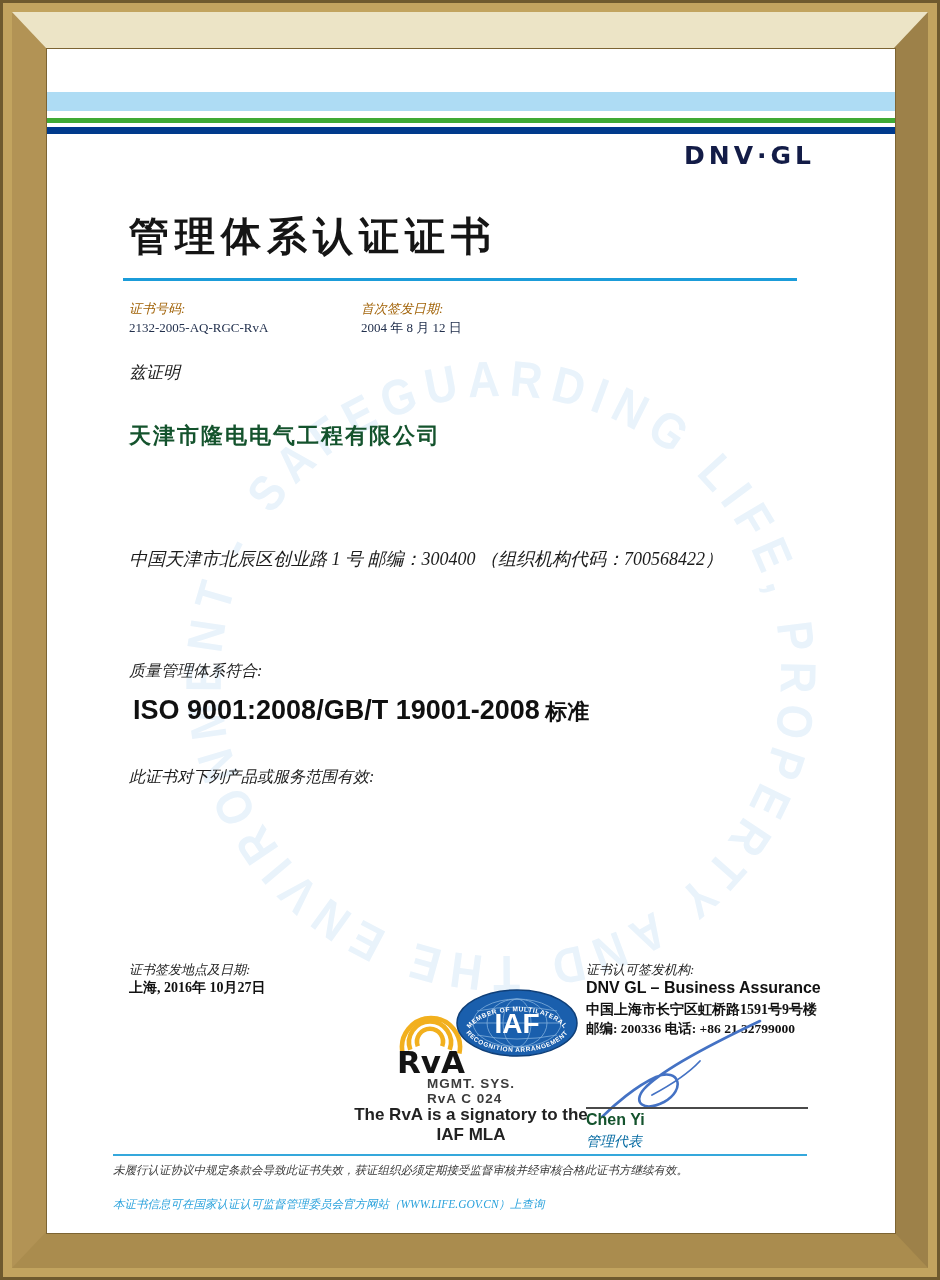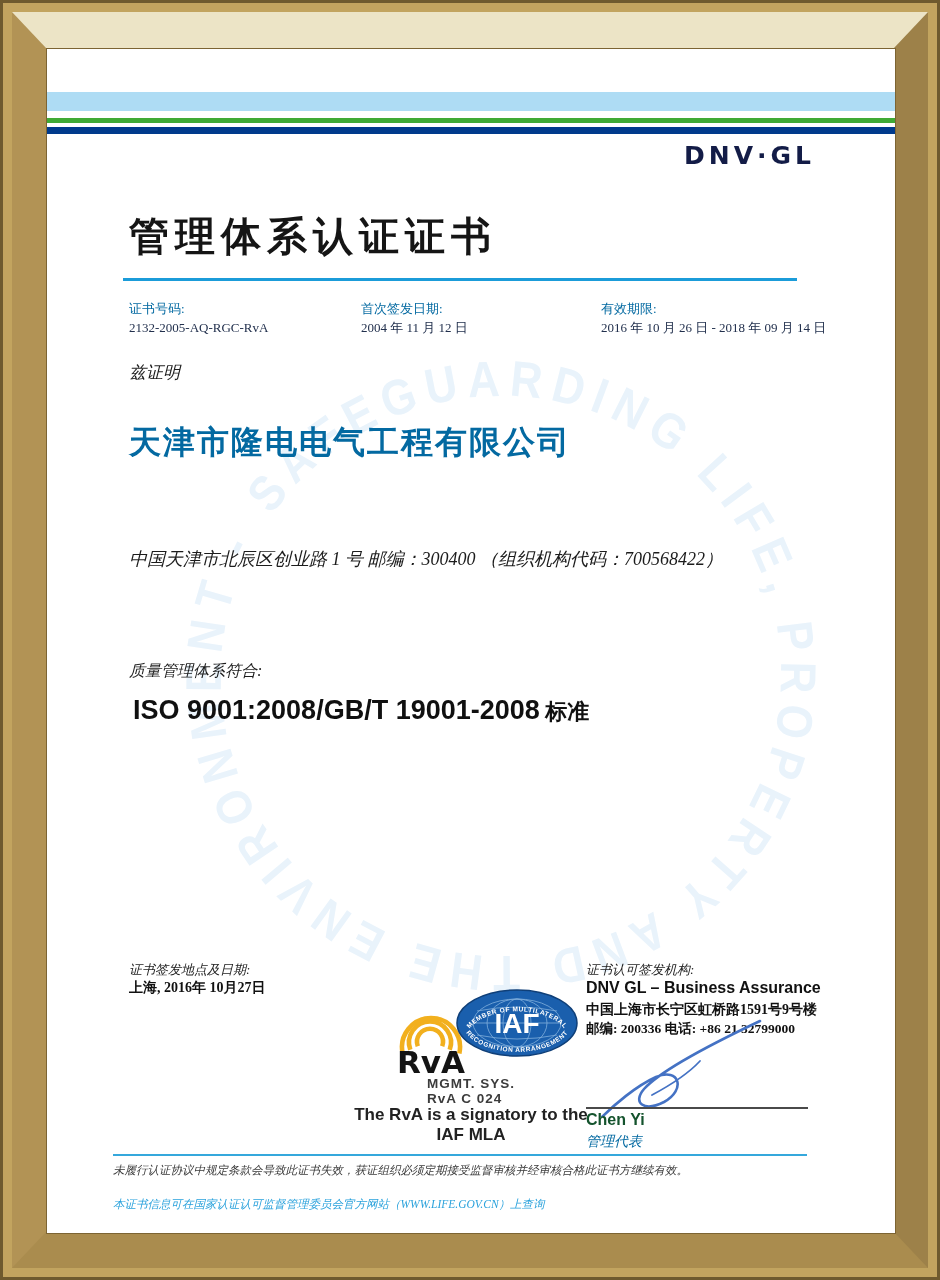--- a/index.html
+++ b/index.html
@@ -19,25 +19,25 @@
   
   .bar{left:0;width:848px;}
   .bar-lightblue{top:43px;height:19px;background:#aedcf4;}
   .bar-green{top:69px;height:5px;background:#3faa35;}
   .bar-navy{top:78px;height:7px;background:#003a8c;}
   .dnv-logo{top:92px;right:80px;font-family:"DejaVu Sans",sans-serif;font-size:25px;
         font-weight:600;letter-spacing:4px;color:#131c47;}
   .title{left:82px;top:160px;font-size:40px;font-weight:700;letter-spacing:6px;color:#151515;}
   .rule-title{left:76px;top:229px;width:674px;height:3px;background:#1b9cd9;}
   .meta{top:250px;font-size:13px;line-height:19px;}
-  .meta .lbl{color:#0369a1;}
+  .meta .lbl{font-style:italic;color:#a16207;}
   .meta .val{color:#22304d;}
   .m1{left:82px;} .m2{left:314px;} .m3{left:554px;}
   .certify{left:82px;top:312px;font-size:17px;font-style:italic;color:#1c1c1c;}
-  .company{left:82px;top:372px;font-size:32px;font-weight:700;color:#0369a1;letter-spacing:2px;}
+  .company{left:82px;top:372px;font-size:22px;font-weight:700;color:#14532d;letter-spacing:2px;}
   .address{left:82px;top:498px;font-size:18px;color:#1c1c1c;font-style:italic;}
   .syslabel{left:82px;top:612px;font-size:16px;font-style:italic;color:#1c1c1c;}
   .standard{left:86px;top:646px;font-family:"Liberation Sans",sans-serif;font-size:27px;
         font-weight:700;color:#101010;}
   .standard .cn{font-family:"Liberation Serif",serif;font-size:22px;}
   .scopelabel{left:82px;top:718px;font-size:16px;font-style:italic;color:#1c1c1c;}
   .scope{left:82px;top:792px;width:700px;font-size:19px;font-weight:700;line-height:32px;color:#171717;}
   .small-lbl{font-size:13px;font-style:italic;color:#222;}
   .issue-lbl{left:82px;top:912px;}
   .issue-val{left:82px;top:930px;font-size:14px;font-weight:700;color:#111;}
@@ -90,33 +90,30 @@
 
     <div class="abs title">管理体系认证证书</div>
     <div class="abs rule-title"></div>
 
     <div class="abs meta m1">
       <div class="lbl">证书号码:</div>
       <div class="val">2132-2005-AQ-RGC-RvA</div>
     </div>
     <div class="abs meta m2">
       <div class="lbl">首次签发日期:</div>
-      <div class="val">2004 年 11 月 12 日</div>
-    </div>
-    <div class="abs meta m3">
-      <div class="lbl">有效期限:</div>
-      <div class="val">2016 年 10 月 26 日 - 2018 年 09 月 14 日</div>
+      <div class="val">2004 年 8 月 12 日</div>
     </div>
 
     <div class="abs certify">兹证明</div>
     <div class="abs company">天津市隆电电气工程有限公司</div>
     <div class="abs address">中国天津市北辰区创业路 1 号 邮编：300400 （组织机构代码：700568422）</div>
 
     <div class="abs syslabel">质量管理体系符合:</div>
     <div class="abs standard"><span>ISO 9001:2008/GB/T 19001-2008</span><span class="cn"> 标准</span></div>
+    <div class="abs scopelabel">此证书对下列产品或服务范围有效:</div>
 
     <div class="abs small-lbl issue-lbl">证书签发地点及日期:</div>
     <div class="abs issue-val">上海, 2016年 10月27日</div>
 
     <svg class="abs logos" width="210" height="130" viewBox="0 0 210 130" aria-hidden="true">
 
       <g stroke="#f2b01e" stroke-width="4.6" fill="none">
         <path d="M 40.8 65.2 A 13 13 0 1 1 65.2 65.2"></path>
         <path d="M 33.3 68.8 A 21 21 0 1 1 72.7 68.8"></path>
         <path d="M 25.7 72.4 A 29 29 0 1 1 82.3 72.4"></path>

